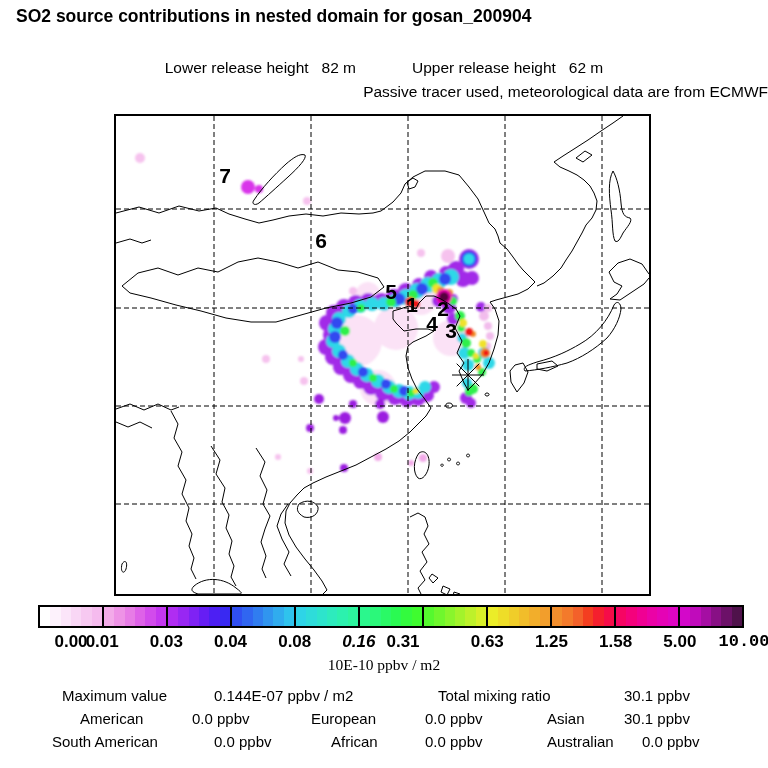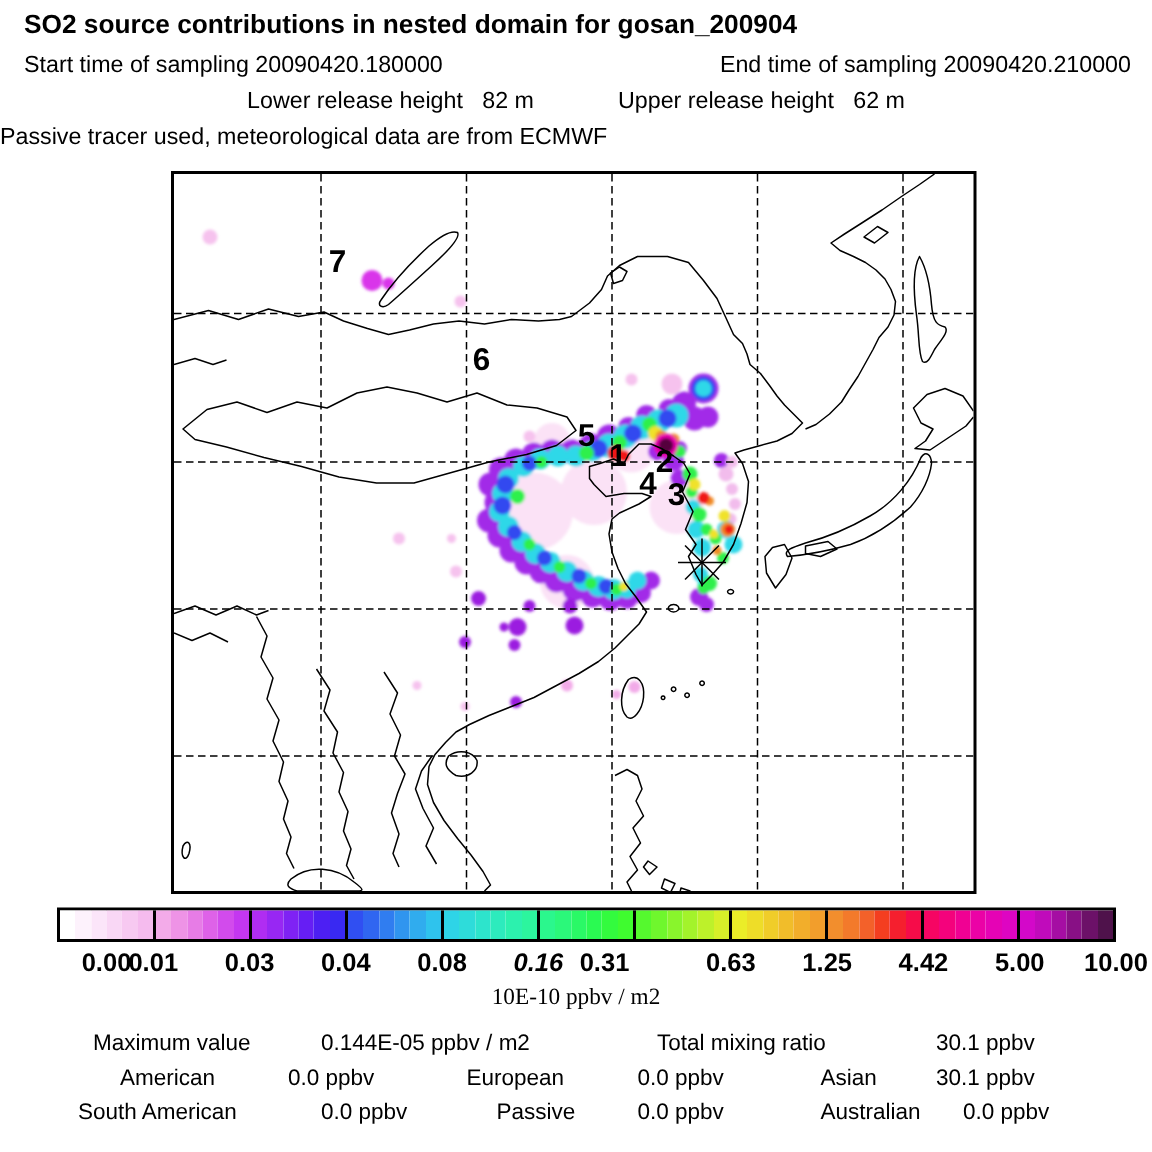--- a/index.html
+++ b/index.html
@@ -2,21 +2,21 @@
 <html><head>
 <meta charset="utf-8">
 <style>
   html,body{margin:0;padding:0;background:#fff;}
   .canvas{position:relative;width:768px;height:768px;background:#fff;overflow:hidden;
           font-family:"Liberation Sans","DejaVu Sans",sans-serif;color:#000;}
   
   .hdr-title{position:absolute;left:16px;top:6px;font-size:17.5px;font-weight:bold;white-space:pre;}
   .hdr-l2{position:absolute;left:16px;right:14px;top:35px;display:flex;justify-content:space-between;font-size:15.5px;white-space:pre;}
   .hdr-l3{position:absolute;left:0;right:0;top:59px;display:flex;justify-content:center;gap:56px;font-size:15.5px;white-space:pre;}
-  .hdr-l4{position:absolute;left:0;right:0;top:83px;text-align:left;font-size:15.5px;white-space:pre;}
+  .hdr-l4{position:absolute;left:0;right:0;top:83px;text-align:right;font-size:15.5px;white-space:pre;}
   
   .map-frame{position:absolute;left:114px;top:114px;width:537px;height:482px;border:2px solid #000;box-sizing:border-box;background:#fff;}
   .map-frame svg{position:absolute;left:0;top:0;}
   .map-num{position:absolute;transform:translate(-50%,-50%);font-size:21px;font-weight:bold;line-height:1;}
   
   .cbar{position:absolute;left:38px;top:605px;width:706px;height:23px;border:2px solid #000;box-sizing:border-box;display:flex;}
   .cbar .seg{flex:1;display:flex;}
   .cbar .seg + .seg{border-left:2px solid #000;}
   .cbar .cell{flex:1;}
   .cbar-ticks{position:absolute;left:0;top:632px;width:768px;height:22px;}
@@ -25,24 +25,20 @@
   
   .stats-row{position:absolute;left:0;width:768px;height:20px;font-size:15px;}
   .stats-row span{position:absolute;white-space:pre;}
 </style>
 </head>
 <body>
 
 <div class="canvas">
 
   <div class="hdr-title">SO2 source contributions in nested domain for gosan_200904</div>
-  <div class="hdr-l2">
-    <span>Start time of sampling 20090420.180000</span>
-    <span>End time of sampling 20090420.210000</span>
-  </div>
   <div class="hdr-l3">
     <span>Lower release height   82 m</span>
     <span>Upper release height   62 m</span>
   </div>
   <div class="hdr-l4">Passive tracer used, meteorological data are from ECMWF</div>
 
   <div class="map-frame">
     <svg id="map-svg" width="533" height="478" viewBox="0 0 533 478">
       <defs>
         <filter id="pblur" x="-20%" y="-20%" width="140%" height="140%">
@@ -346,42 +342,42 @@
   <div class="cbar-ticks" id="cbar-ticks">
       <span style="left: 38px; margin-left: 33px;">0.00</span>
       <span style="left: 102.182px;">0.01</span>
       <span style="left: 166.364px;">0.03</span>
       <span style="left: 230.545px;">0.04</span>
       <span style="left: 294.727px;">0.08</span>
       <span style="left: 358.909px; font-style: italic;">0.16</span>
       <span style="left: 403px;">0.31</span>
       <span style="left: 487.273px;">0.63</span>
       <span style="left: 551.455px;">1.25</span>
-      <span style="left: 615.636px;">4.42</span>
+      <span style="left: 615.636px;">1.58</span>
       <span style="left: 679.818px;">5.00</span>
-      <span style="left: 744px;">10.00</span>
+      <span style="left: 744px; font-family: Liberation Mono, monospace;">10.00</span>
     </div>
   <div class="cbar-unit">10E-10 ppbv / m2</div>
 
   <div class="stats-row" style="top:687px">
     <span style="left:62px">Maximum value</span>
-    <span style="left:214px">0.144E-05 ppbv / m2</span>
+    <span style="left:214px">0.144E-07 ppbv / m2</span>
     <span style="left:438px">Total mixing ratio</span>
     <span style="left:624px">30.1 ppbv</span>
   </div>
   <div class="stats-row" style="top:710px">
     <span style="left:80px">American</span>
     <span style="left:192px">0.0 ppbv</span>
     <span style="left:311px">European</span>
     <span style="left:425px">0.0 ppbv</span>
     <span style="left:547px">Asian</span>
     <span style="left:624px">30.1 ppbv</span>
   </div>
   <div class="stats-row" style="top:733px">
     <span style="left:52px">South American</span>
     <span style="left:214px">0.0 ppbv</span>
-    <span style="left:331px">Passive</span>
+    <span style="left:331px">African</span>
     <span style="left:425px">0.0 ppbv</span>
     <span style="left:547px">Australian</span>
     <span style="left:642px">0.0 ppbv</span>
   </div>
 
 </div>
 
 </body></html>

